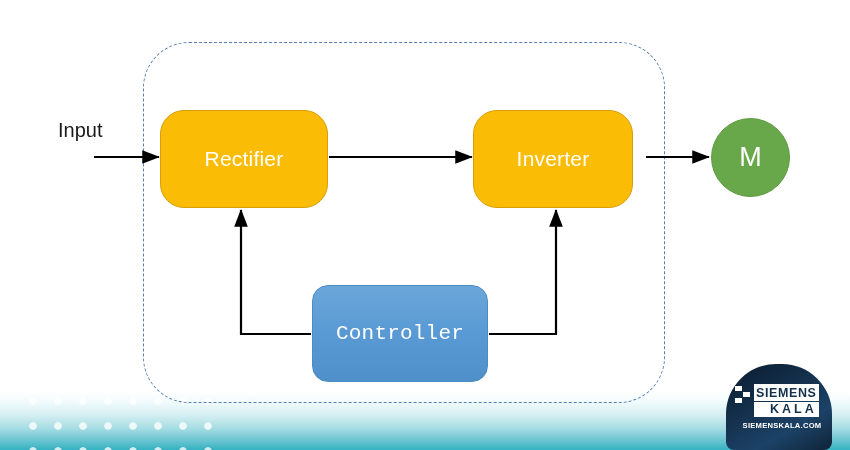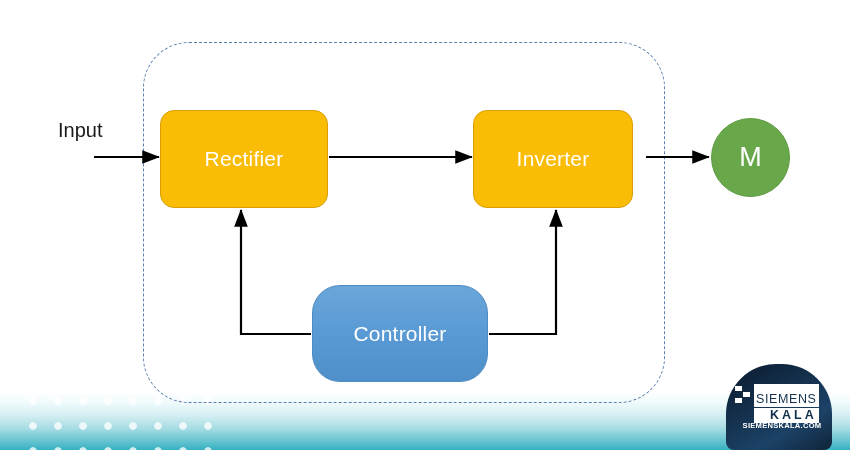--- a/index.html
+++ b/index.html
@@ -67,26 +67,27 @@
     display: flex;
     align-items: center;
     justify-content: center;
     color: #ffffff;
     font-size: 21px;
     letter-spacing: 0.2px;
   }
   .block-amber {
     background: #FBBC05;
     border: 1.3px solid #d99e06;
-    border-radius: 14px;
+    border-radius: 24px;
   }
   .block-blue {
     background: linear-gradient(to bottom, #6aa6d8 0%, #5b9bd5 45%, #4f8fca 100%);
     border: 1.3px solid #4c8bc4;
-    border-radius: 28px;
+    border-radius: 16px;
+    font-family: Liberation Mono, monospace;
   }
   #block-rectifier { left: 160px; top: 110px; width: 168px; height: 98px; }
   #block-inverter  { left: 473px; top: 110px; width: 160px; height: 98px; }
   #block-controller{ left: 312px; top: 285px; width: 176px; height: 97px; }
 
   
   .motor {
     position: absolute;
     left: 711px;
     top: 118px;
@@ -152,24 +153,24 @@
     grid-template-rows: 1fr 1fr 1fr;
     gap: 1px;
   }
   .logo-mark i { background: #ffffff; display: block; }
   .logo-mark i.off { background: transparent; }
   .logo-words { display: flex; flex-direction: column; gap: 1px; }
   .logo-siemens {
     background: #ffffff;
     color: #12314d;
     font-size: 12.5px;
-    font-weight: normal;
+    font-weight: bold;
     letter-spacing: 0.6px;
     line-height: 13px;
-    padding: 9px 2px 1px 2px;
+    padding: 3px 2px 1px 2px;
   }
   .logo-kala {
     background: #ffffff;
     color: #12314d;
     font-size: 12.5px;
     font-weight: bold;
     letter-spacing: 3px;
     line-height: 13px;
     padding: 1px 2px 1px 16px;
   }

